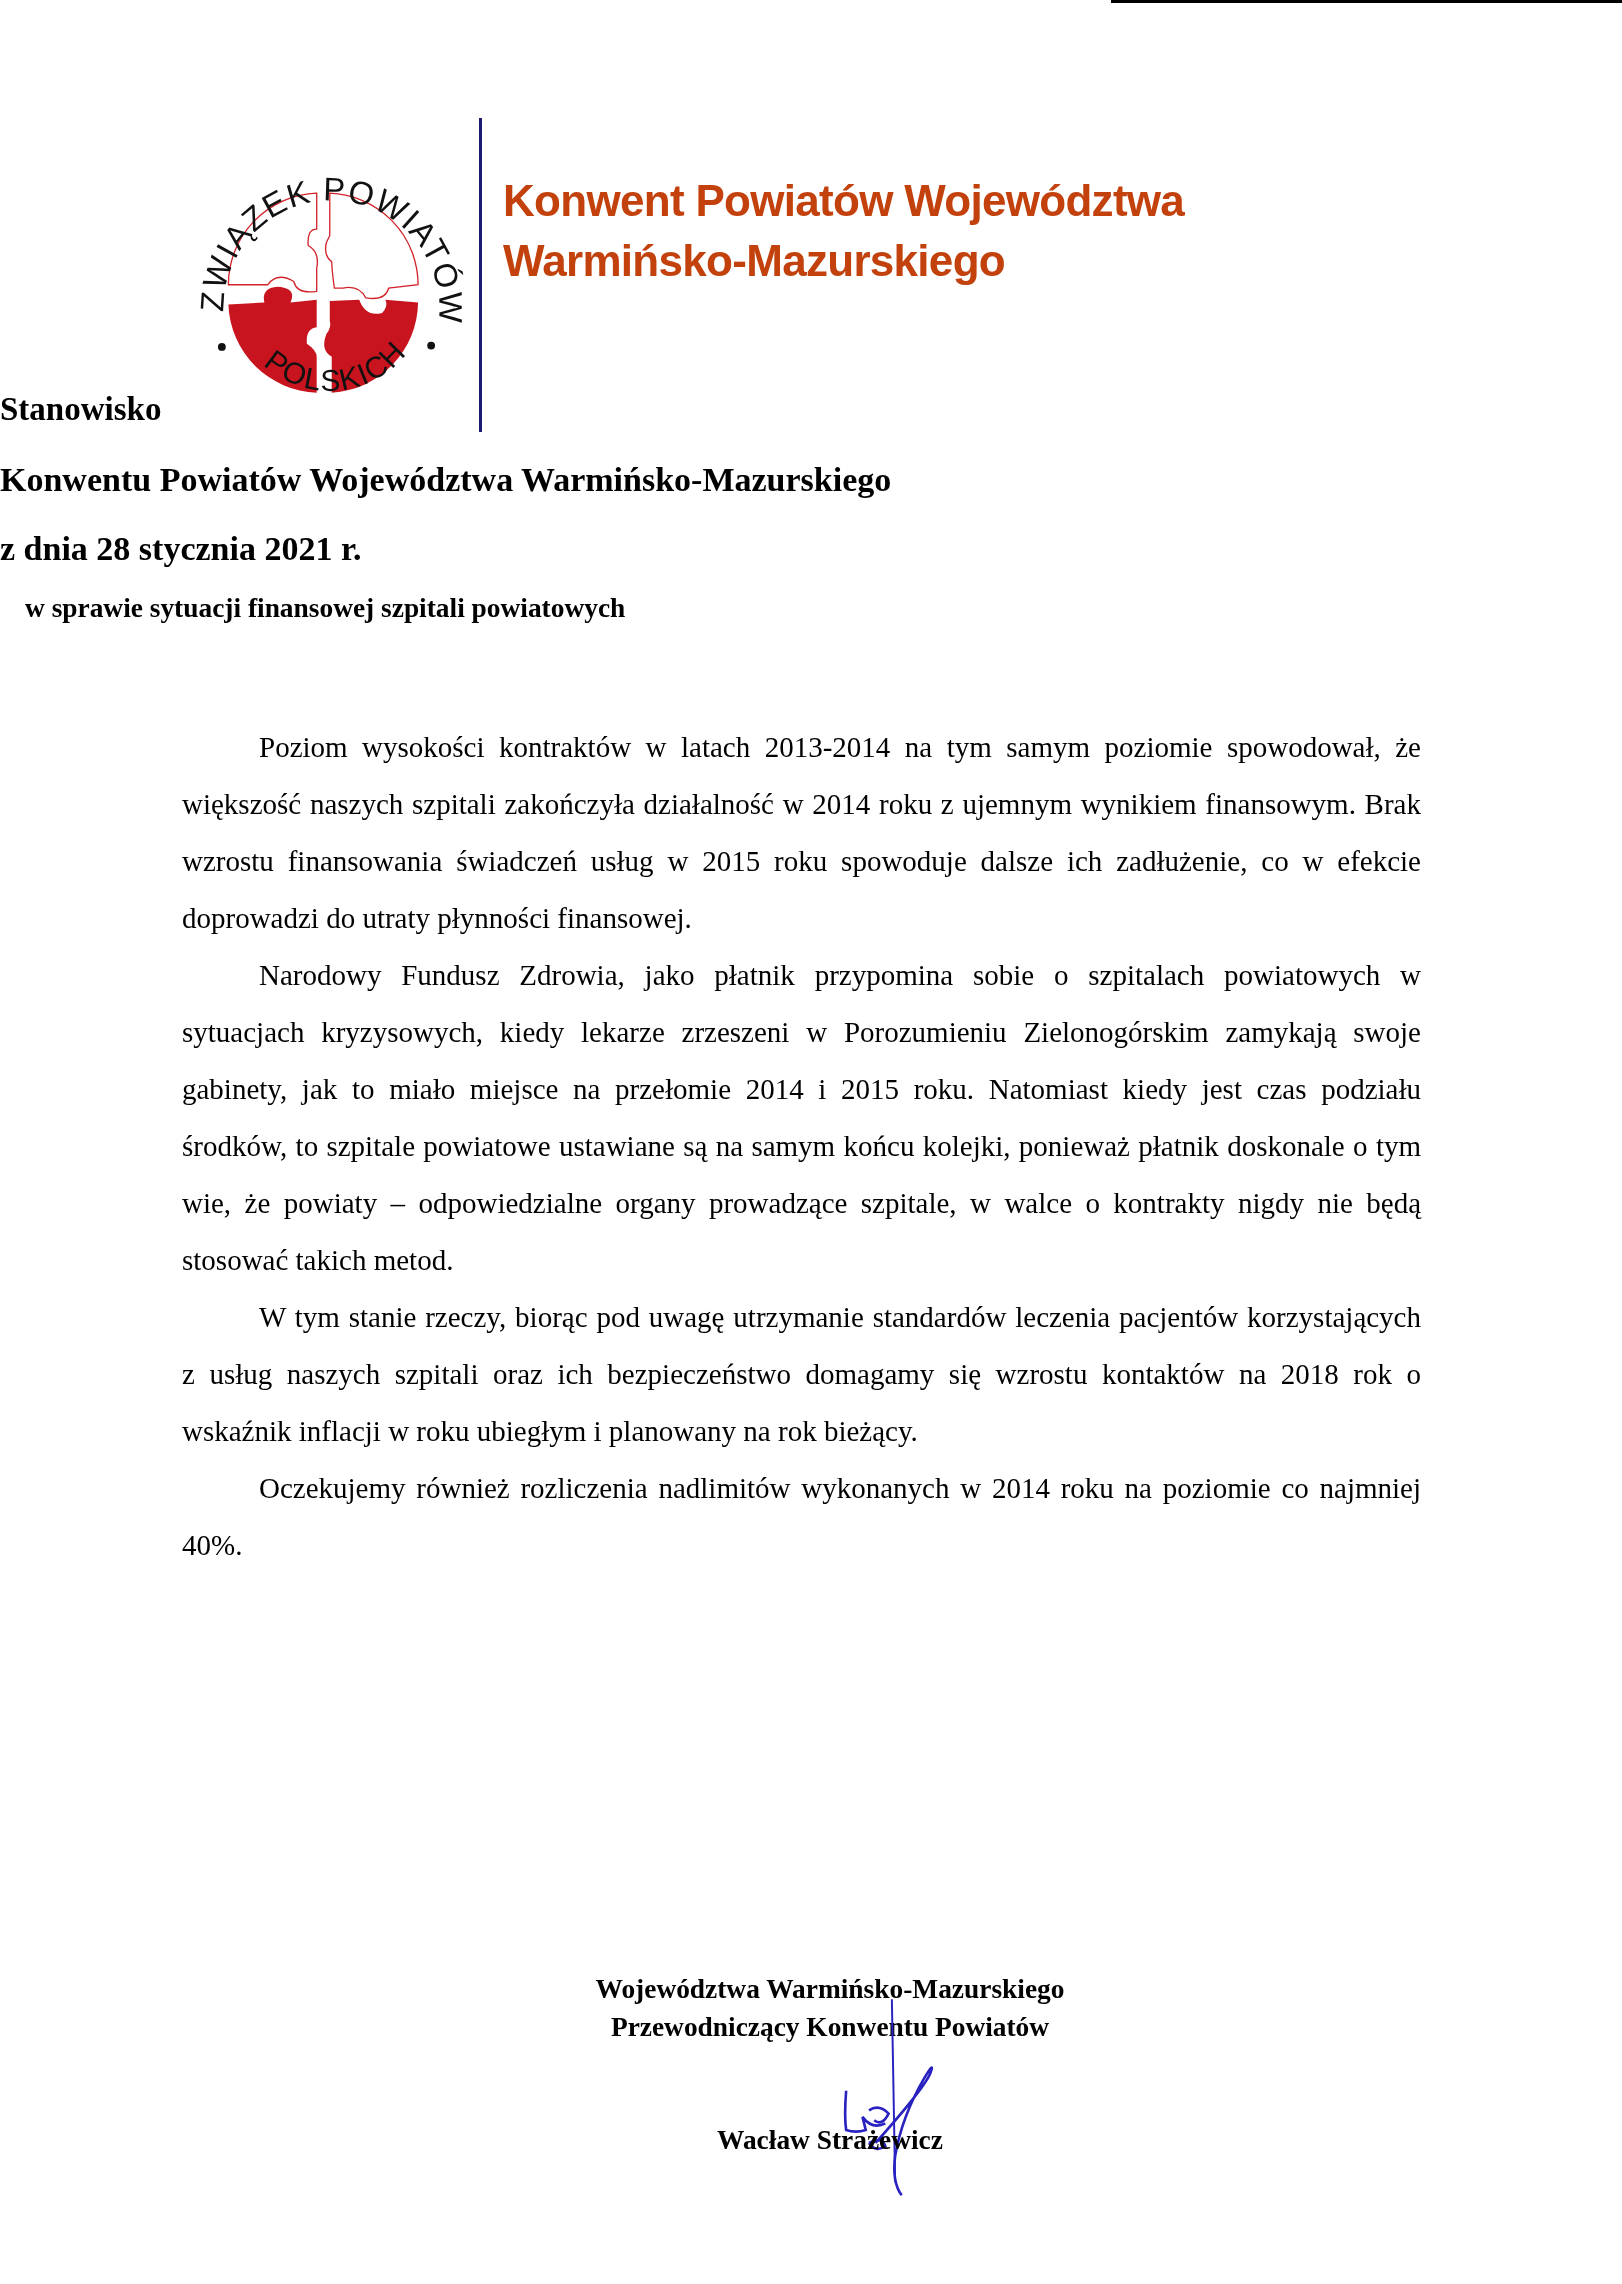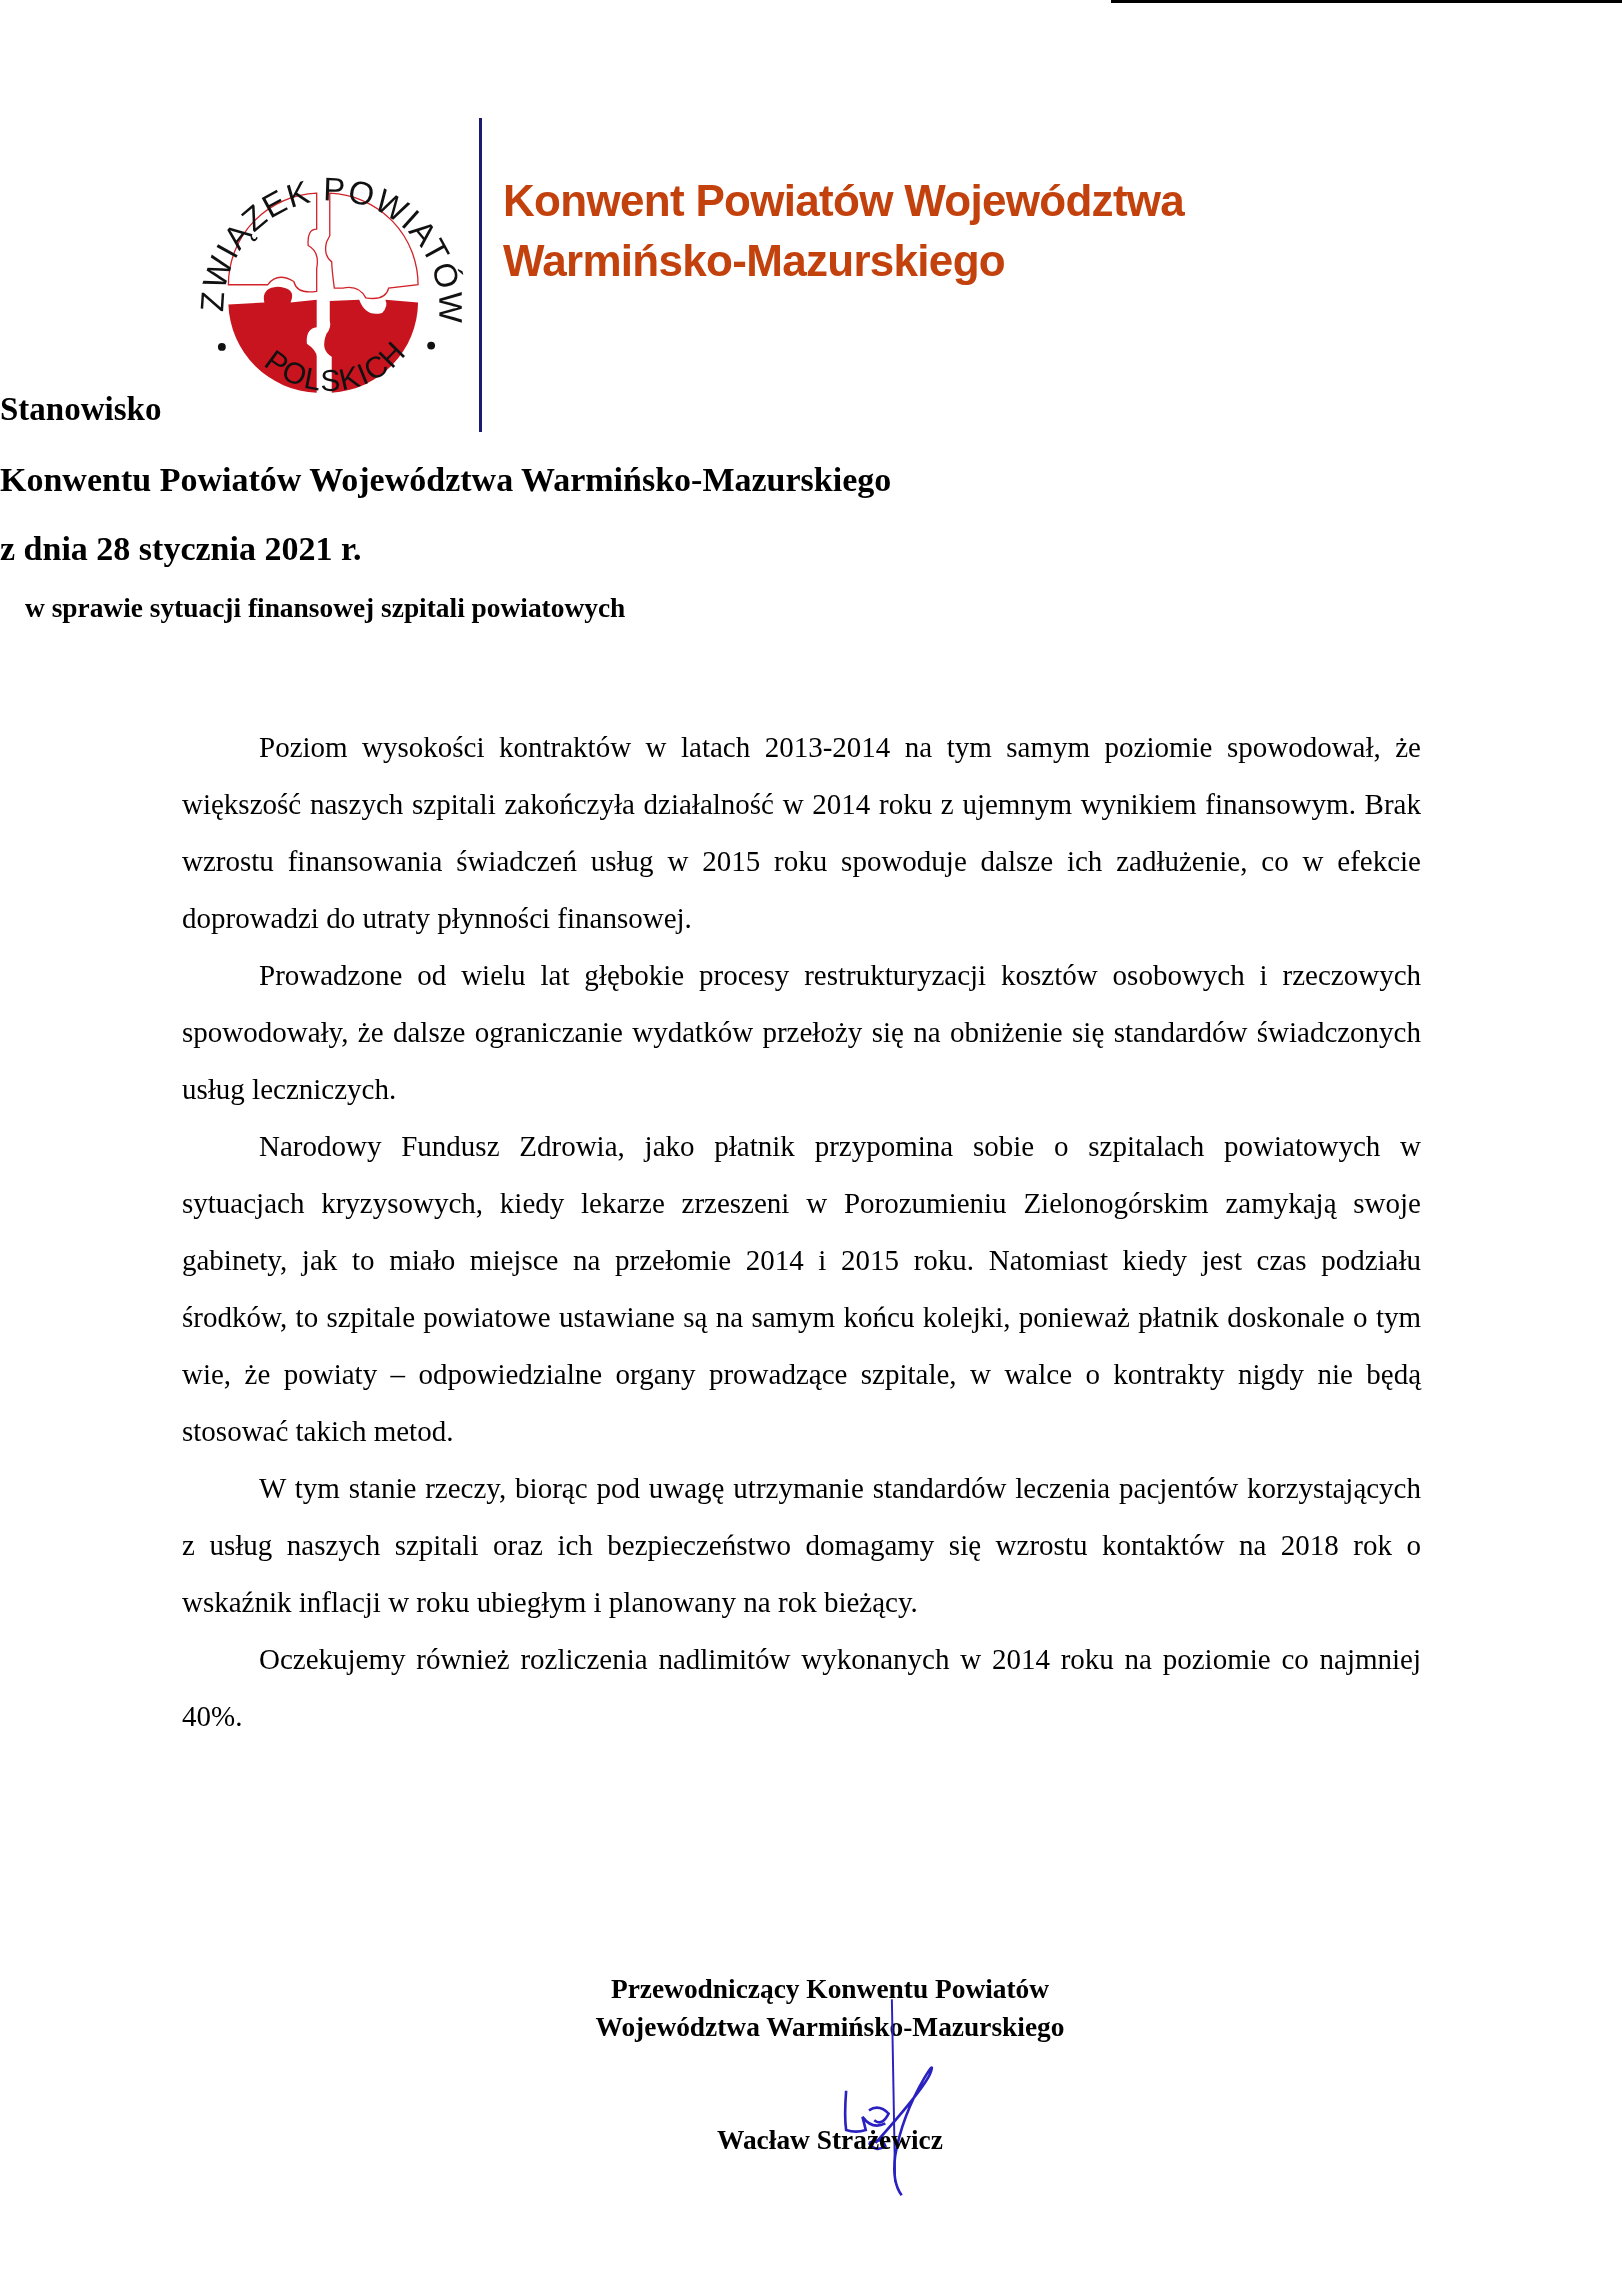--- a/index.html
+++ b/index.html
@@ -49,29 +49,28 @@
   <div>Warmińsko-Mazurskiego</div>
 </div>
 
 <div class="heading h-stan">Stanowisko</div>
 <div class="heading h-konw">Konwentu Powiatów Województwa Warmińsko-Mazurskiego</div>
 <div class="heading h-date">z dnia 28 stycznia 2021 r.</div>
 <div class="heading h-spr">w sprawie sytuacji finansowej szpitali powiatowych</div>
 
 <div class="body-text">
   <p>Poziom wysokości kontraktów w latach 2013-2014 na tym samym poziomie spowodował, że większość naszych szpitali zakończyła działalność w 2014 roku z ujemnym wynikiem finansowym. Brak wzrostu finansowania świadczeń usług w 2015 roku spowoduje dalsze ich zadłużenie, co w efekcie doprowadzi do utraty płynności finansowej.</p>
-  <p>Prowadzone od wielu lat głębokie procesy restrukturyzacji kosztów osobowych i rzeczowych spowodowały, że dalsze ograniczanie wydatków przełoży się na obniżenie się standardów świadczonych usług leczniczych.</p>
   <p>Narodowy Fundusz Zdrowia, jako płatnik przypomina sobie o szpitalach powiatowych w sytuacjach kryzysowych, kiedy lekarze zrzeszeni w Porozumieniu Zielonogórskim zamykają swoje gabinety, jak to miało miejsce na przełomie 2014 i 2015 roku. Natomiast kiedy jest czas podziału środków, to szpitale powiatowe ustawiane są na samym końcu kolejki, ponieważ płatnik doskonale o tym wie, że powiaty – odpowiedzialne organy prowadzące szpitale, w walce o kontrakty nigdy nie będą stosować takich metod.</p>
   <p>W tym stanie rzeczy, biorąc pod uwagę utrzymanie standardów leczenia pacjentów korzystających z usług naszych szpitali oraz ich bezpieczeństwo domagamy się wzrostu kontaktów na 2018 rok o wskaźnik inflacji w roku ubiegłym i planowany na rok bieżący.</p>
   <p>Oczekujemy również rozliczenia nadlimitów wykonanych w 2014 roku na poziomie co najmniej 40%.</p>
 </div>
 
 <div class="sign">
+  <div>Województwa Warmińsko-Mazurskiego</div>
   <div>Przewodniczący Konwentu Powiatów</div>
-  <div>Województwa Warmińsko-Mazurskiego</div>
 </div>
 
 <svg class="signature" viewBox="0 0 300 330">
   <path d="M 115 160 Q 112 200 115 220 Q 130 225 145 220 L 140 200 Q 155 220 175 210" fill="none" stroke="#2a22c0" stroke-width="4"></path>
   <path d="M 150 190 Q 165 180 180 195 Q 170 215 158 205" fill="none" stroke="#2a22c0" stroke-width="4"></path>
   <path d="M 185 20 L 190 300" fill="none" stroke="#2a22c0" stroke-width="3"></path>
   <path d="M 160 240 Q 240 150 245 130 Q 250 115 235 140 Q 200 200 190 260 Q 185 300 200 320" fill="none" stroke="#2a22c0" stroke-width="4"></path>
   <path d="M 150 240 Q 170 230 175 245 Q 160 255 150 240" fill="none" stroke="#2a22c0" stroke-width="4"></path>
 </svg>
 

